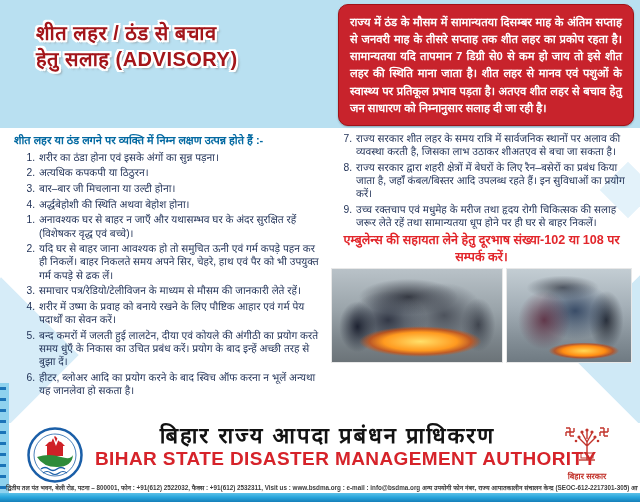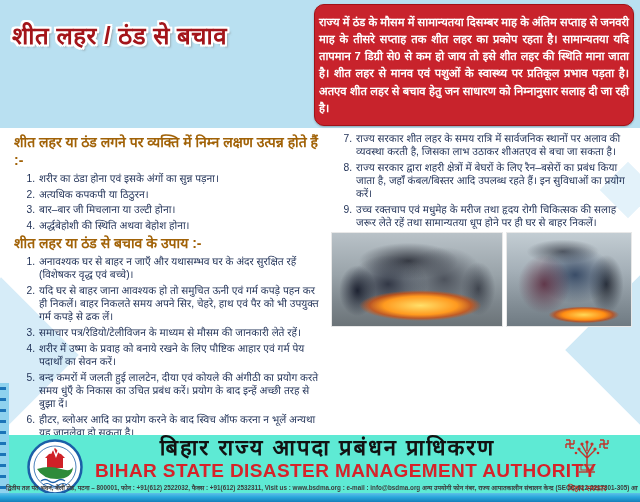--- a/index.html
+++ b/index.html
@@ -2,38 +2,38 @@
 <html><head>
 <meta charset="utf-8">
 <style>
   html,body{margin:0;padding:0;}
   body{font-family:"Liberation Sans","DejaVu Sans",sans-serif;}
   .poster{position:relative;width:640px;height:502px;background:#b9e0f1;overflow:hidden;}
 
   
   .header{position:absolute;top:4px;left:12px;right:6px;height:122px;display:flex;z-index:2;}
   .title{width:292px;padding-top:16px;line-height:1.32;font-weight:bold;
-         font-size:24px;color:#a3151a;letter-spacing:0.5px;
+         font-size:20px;color:#a3151a;letter-spacing:0.5px;
          text-shadow:-2px -2px 0 #fff,2px -2px 0 #fff,-2px 2px 0 #fff,2px 2px 0 #fff,
-                     0 -2px 0 #fff,0 2px 0 #fff,-2px 0 0 #fff,2px 0 0 #fff,3px 3px 2px rgba(120,120,120,.5);}
+                     0 -2px 0 #fff,0 2px 0 #fff,-2px 0 0 #fff,2px 0 0 #fff,3px 3px 2px rgba(120,120,120,.5);margin-left:24px;}
   .intro-box{margin-left:10px;flex:1;background:#c8232c;border-radius:10px;color:#fff;
-             font-weight:bold;font-size:11.3px;line-height:1.52;padding:9px 4px;
+             font-weight:bold;font-size:11.3px;line-height:1.52;padding:9px 11px;
              text-align:justify;border:1px solid #a01318;box-shadow:0 1px 2px rgba(0,0,0,.25);}
 
   
   .white-area{position:absolute;top:128px;left:0;right:0;bottom:9px;background:#ffffff;z-index:1;}
   .deco{position:absolute;background:#d6ecf8;z-index:1;}
   .tri1{left:-54px;top:300px;width:110px;height:110px;transform:rotate(45deg);}
   .tri2{right:-58px;top:295px;width:110px;height:110px;transform:rotate(45deg);background:#cfe9f6;}
   .tri3{right:-8px;top:170px;width:40px;height:40px;transform:rotate(45deg);background:#e3f2fa;}
 
   .col{position:absolute;top:132px;z-index:2;color:#1e2f55;font-size:10.3px;line-height:1.28;}
   .col-left{left:14px;width:308px;}
   .col-right{left:331px;width:301px;}
-  .red-head{color:#a16207;font-weight:bold;font-size:14px;line-height:1.25;margin:2px 0 3px 0;}
+  .red-head{color:#0369a1;font-weight:bold;font-size:11px;line-height:1.25;margin:2px 0 3px 0;}
   .li{display:flex;margin:0 0 2.5px 4px;}
   .li .n{flex:0 0 17px;text-align:right;margin-right:4px;}
   .li .t{flex:1;}
   .helpline{color:#e2262b;font-weight:bold;font-size:12.6px;line-height:1.3;text-align:center;margin:3px 0 3px 0;}
 
   
   .photos{display:flex;gap:3px;margin-top:3px;height:95px;}
   .photo{position:relative;border:1px solid #e8e8e8;overflow:hidden;}
   .photo1{flex:0 0 170px;
     background:
@@ -47,21 +47,21 @@
   .photo2{flex:1;
     background:
       radial-gradient(closest-side at 62% 88%, #ffd957, #ff8c12 45%, rgba(200,70,10,.7) 62%, rgba(120,40,10,0) 75%),
       radial-gradient(closest-side at 30% 55%, rgba(90,40,60,.85), rgba(90,40,60,0) 70%),
       radial-gradient(closest-side at 55% 45%, rgba(40,60,90,.85), rgba(40,60,90,0) 68%),
       radial-gradient(closest-side at 80% 55%, rgba(30,35,45,.9), rgba(30,35,45,0) 70%),
       radial-gradient(closest-side at 45% 20%, rgba(60,65,75,.8), rgba(60,65,75,0) 65%),
       linear-gradient(180deg,#c3cdd3 0%,#a5b0b8 40%,#848f97 75%,#6f7a82 100%);}
 
   
-  .footer{position:absolute;left:0;right:0;top:423px;height:59px;background:#5eead4;z-index:3;margin-top:12px;}
+  .footer{position:absolute;left:0;right:0;top:423px;height:59px;background:#ffffff;z-index:3;}
   .f-logo{position:absolute;left:27px;top:4px;}
   .f-center{position:absolute;left:95px;right:80px;top:1px;text-align:center;}
   .org-hi{font-weight:bold;color:#121212;font-size:22px;line-height:1.05;letter-spacing:2px;white-space:nowrap;}
   .org-en{font-weight:bold;color:#d6232a;font-size:19px;letter-spacing:0.4px;white-space:nowrap;margin-top:1px;}
   .dept{color:#1b1b1b;font-weight:bold;font-size:11.5px;margin-top:0px;}
   .f-emblem{position:absolute;right:24px;top:3px;width:58px;text-align:center;}
   .emblem-label{color:#c2342c;font-size:8px;font-weight:bold;white-space:nowrap;}
   .address{position:absolute;left:6px;right:2px;top:483px;z-index:4;font-size:6.3px;color:#3c3c3c;
            white-space:nowrap;overflow:hidden;font-weight:bold;}
   .bottom-bar{position:absolute;left:0;right:0;bottom:0;height:9px;z-index:5;
@@ -71,20 +71,21 @@
               background-size:6px 100%;background-repeat:no-repeat;background-position:0 4px;}
 </style>
 </head>
 <body>
 
 <div class="poster">
 
   <div class="header">
     <div class="title">
       <div>शीत लहर / ठंड से बचाव</div>
+      <div>हेतु सलाह (ADVISORY)</div>
     </div>
     <div class="intro-box">राज्य में ठंड के मौसम में सामान्यतया दिसम्बर माह के अंतिम सप्ताह से जनवरी माह के तीसरे सप्ताह तक शीत लहर का प्रकोप रहता है। सामान्यतया यदि तापमान 7 डिग्री से0 से कम हो जाय तो इसे शीत लहर की स्थिति माना जाता है। शीत लहर से मानव एवं पशुओं के स्वास्थ्य पर प्रतिकूल प्रभाव पड़ता है। अतएव शीत लहर से बचाव हेतु जन साधारण को निम्नानुसार सलाह दी जा रही है।</div>
   </div>
 
   <div class="white-area"></div>
   <div class="deco tri1"></div>
   <div class="deco tri2"></div>
   <div class="deco tri3"></div>
   <div class="edge-strip"></div>
 
@@ -100,21 +101,20 @@
       </div>
     <div class="li">
         <span class="n">3.</span>
         <span class="t">बार–बार जी मिचलाना या उल्टी होना।</span>
       </div>
     <div class="li">
         <span class="n">4.</span>
         <span class="t">अर्द्धबेहोशी की स्थिति अथवा बेहोश होना।</span>
       </div>
 
-    <div class="red-head">शीत लहर या ठंड से बचाव के उपाय :-</div>
 
     <div class="li">
         <span class="n">1.</span>
         <span class="t">अनावश्यक घर से बाहर न जाएँ और यथासम्भव घर के अंदर सुरक्षित रहें (विशेषकर वृद्ध एवं बच्चे)।</span>
       </div>
     <div class="li">
         <span class="n">2.</span>
         <span class="t">यदि घर से बाहर जाना आवश्यक हो तो समुचित ऊनी एवं गर्म कपड़े पहन कर ही निकलें। बाहर निकलते समय अपने सिर, चेहरे, हाथ एवं पैर को भी उपयुक्त गर्म कपड़े से ढक लें।</span>
       </div>
     <div class="li">
@@ -142,20 +142,21 @@
       </div>
     <div class="li">
         <span class="n">8.</span>
         <span class="t">राज्य सरकार द्वारा शहरी क्षेत्रों में बेघरों के लिए रैन–बसेरों का प्रबंध किया जाता है, जहाँ कंबल/बिस्तर आदि उपलब्ध रहते हैं। इन सुविधाओं का प्रयोग करें।</span>
       </div>
     <div class="li">
         <span class="n">9.</span>
         <span class="t">उच्च रक्तचाप एवं मधुमेह के मरीज तथा हृदय रोगी चिकित्सक की सलाह जरूर लेते रहें तथा सामान्यतया धूप होने पर ही घर से बाहर निकलें।</span>
       </div>
 
+    <div class="helpline">एम्बुलेन्स की सहायता लेने हेतु दूरभाष संख्या-102 या 108 पर सम्पर्क करें।</div>
 
 
     <div class="photos">
       <div class="photo photo1"></div>
       <div class="photo photo2"></div>
     </div>
   </div>
 
   <div class="footer">
     <div class="f-logo">

